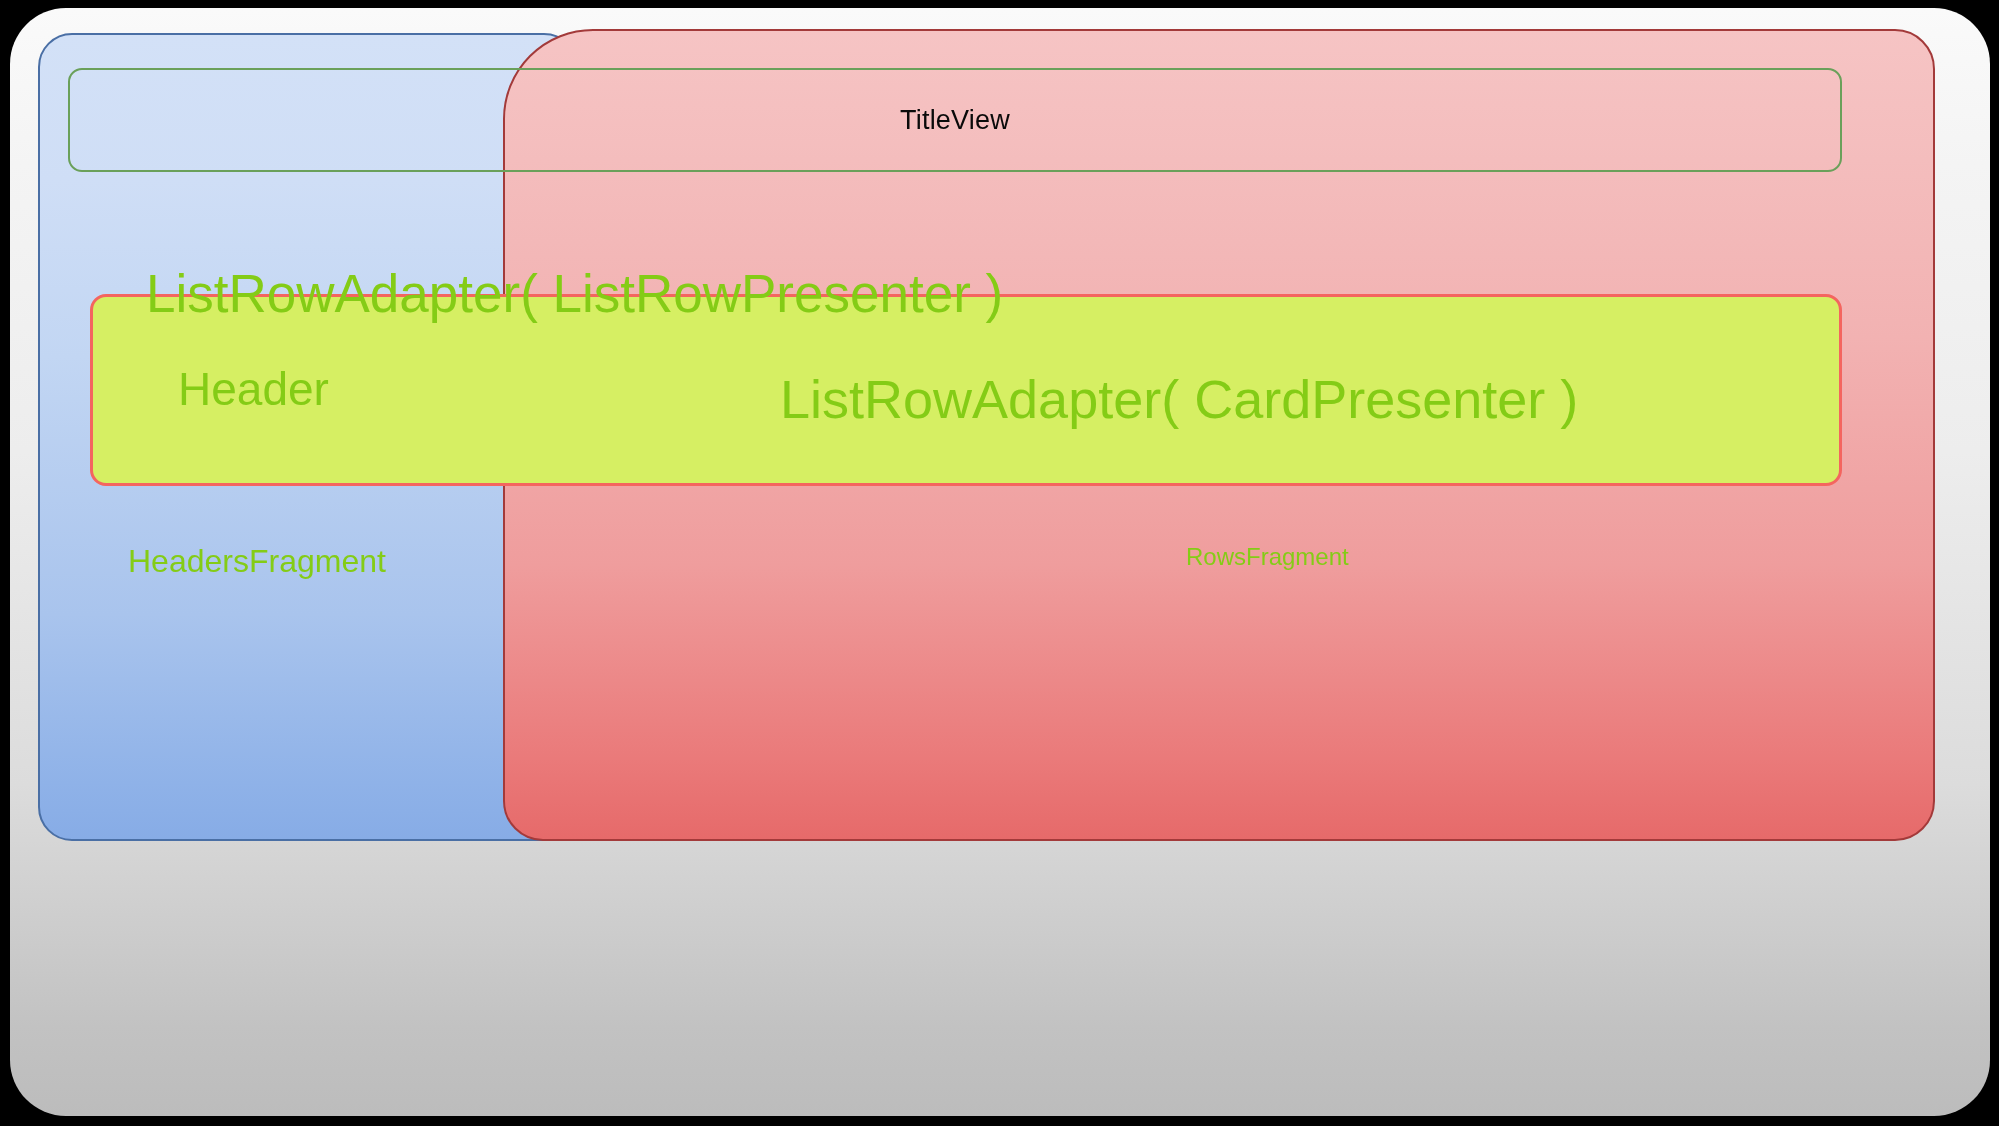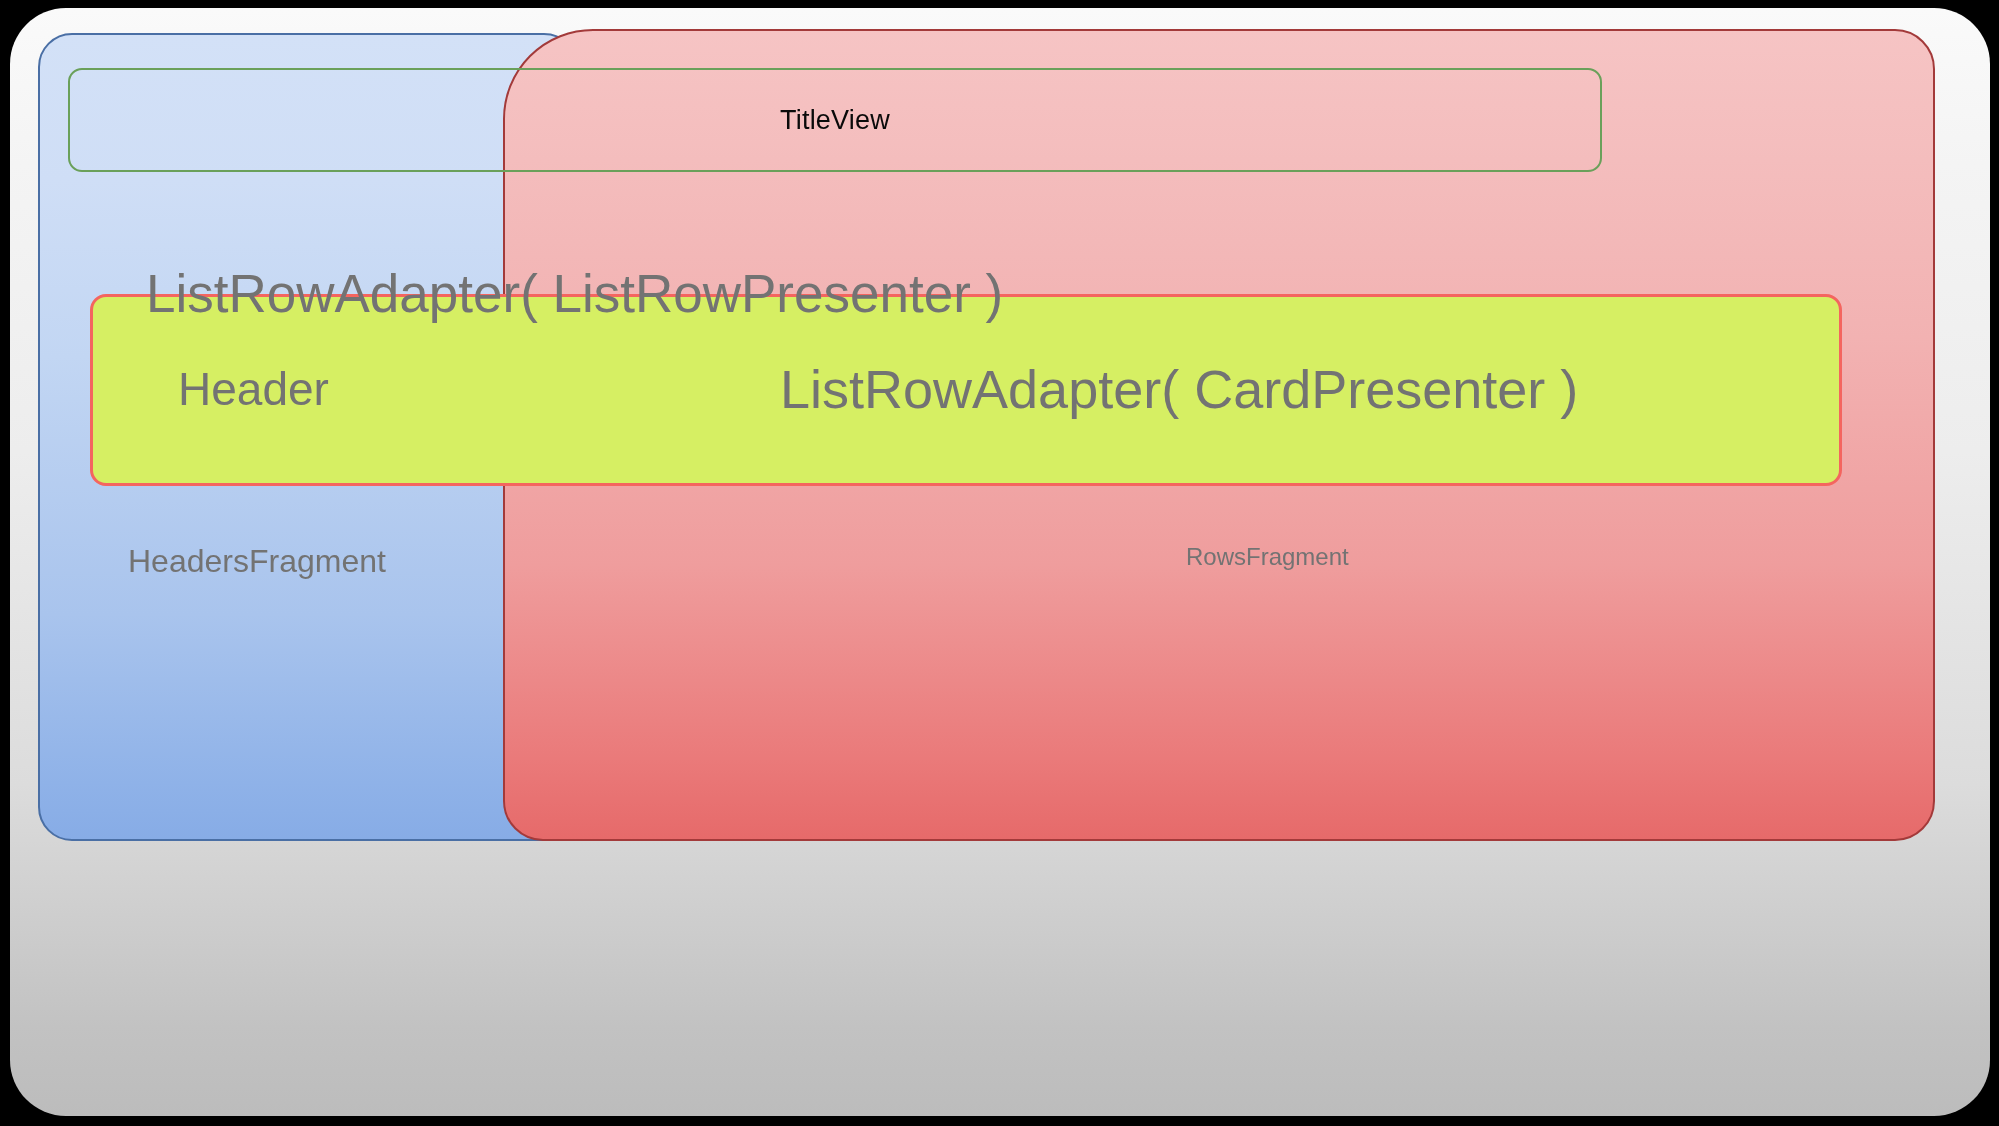--- a/index.html
+++ b/index.html
@@ -57,21 +57,21 @@
     background: linear-gradient(to bottom, #f6c4c4 0%, #f4bdbd 16%, #f2b2b2 38%, #ef9d9d 66%, #ea7a7a 90%, #e66a6a 100%);
     border: 2px solid #a33a3a;
     box-sizing: border-box;
   }
 
   
   .title-view {
     position: absolute;
     left: 68px;
     top: 68px;
-    width: 1534px;
+    width: 1774px;
     height: 104px;
     border-radius: 14px;
     background: linear-gradient(to bottom, #d6ebce 0%, #cfe7c6 18%, #bfdfb2 42%, # abd49b 70%, #9ecb8c 88%, #97c785 100%);
     border: 2px solid #6aa05a;
     box-sizing: border-box;
     display: flex;
     align-items: center;
     justify-content: center;
   }
   .title-view-label {
@@ -89,39 +89,39 @@
     height: 192px;
     border-radius: 16px;
     background: #d6ef63;
     border: 3px solid #f4655f;
     box-sizing: border-box;
   }
 
   
   .lbl {
     position: absolute;
-    color: #737373;
+    color: #84cc16;
     white-space: nowrap;
   }
 
   .lbl-listrowadapter-listrowpresenter {
     left: 146px;
     top: 263px;
     font-size: 53px;
   }
 
   .lbl-header {
     left: 178px;
     top: 362px;
     font-size: 46px;
   }
 
   .lbl-listrowadapter-cardpresenter {
     left: 780px;
-    top: 358px;
+    top: 368px;
     font-size: 54px;
   }
 
   .lbl-headers-fragment {
     left: 128px;
     top: 543px;
     font-size: 32px;
   }
 
   .lbl-rows-fragment {

